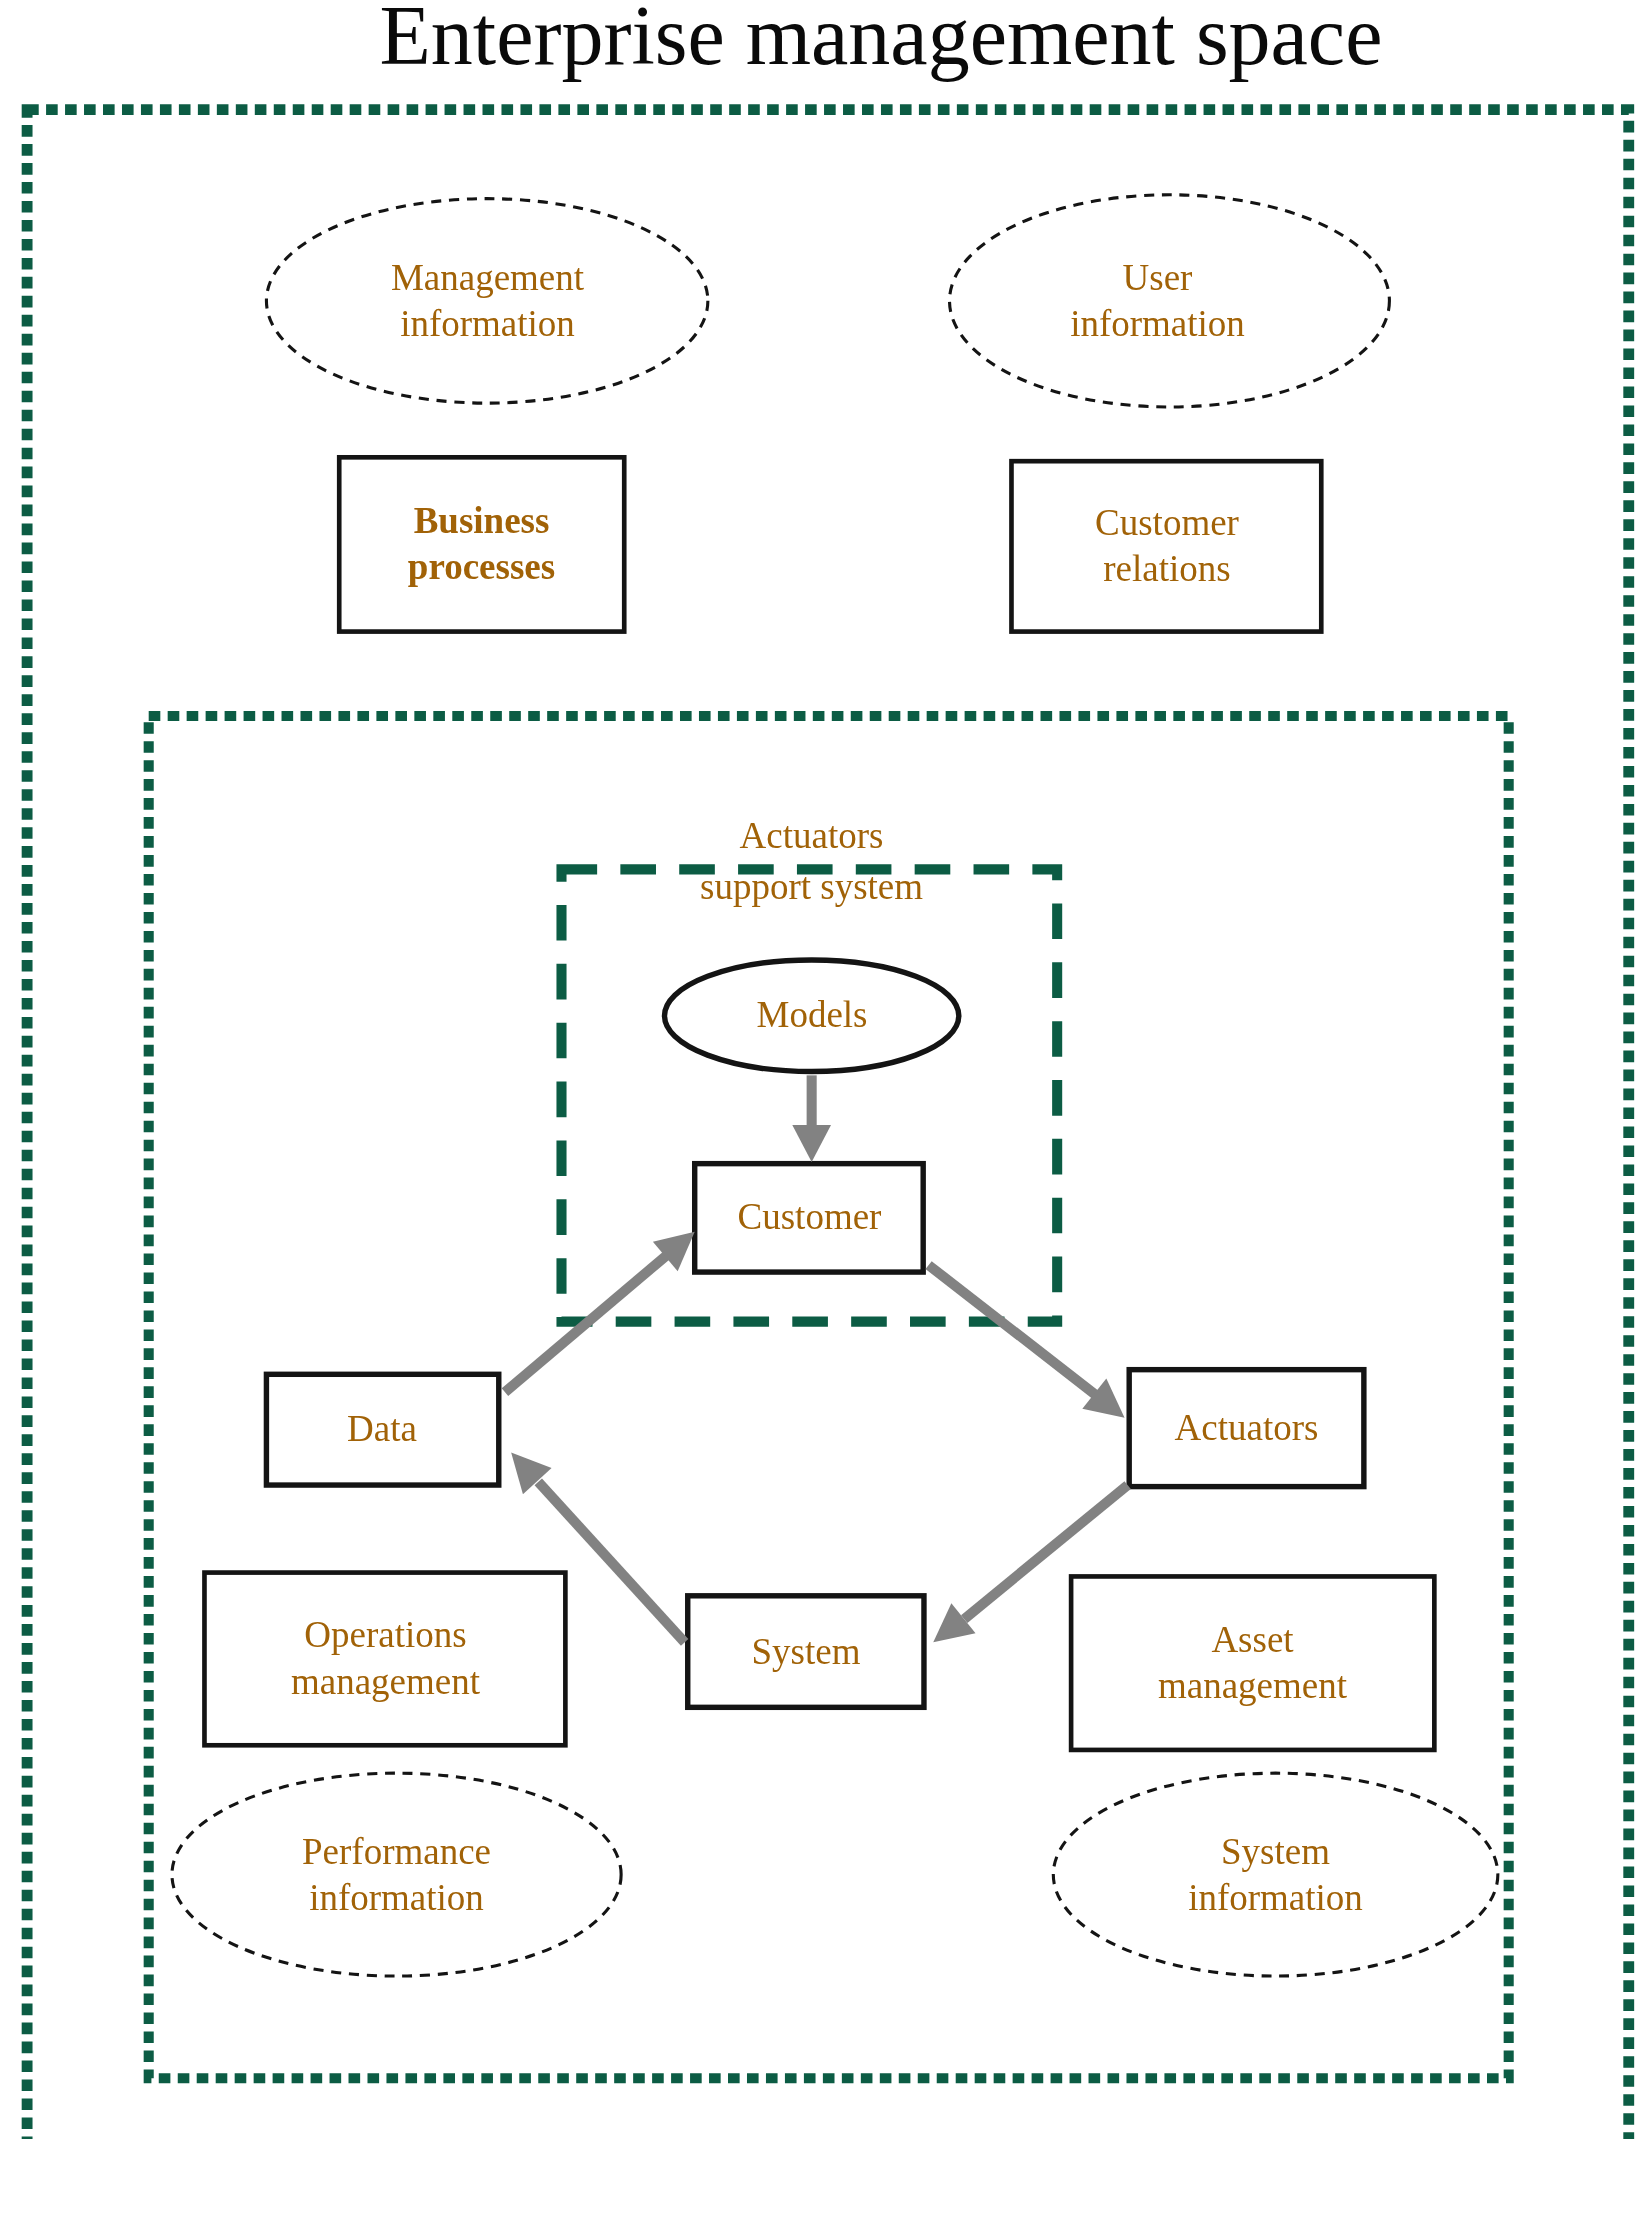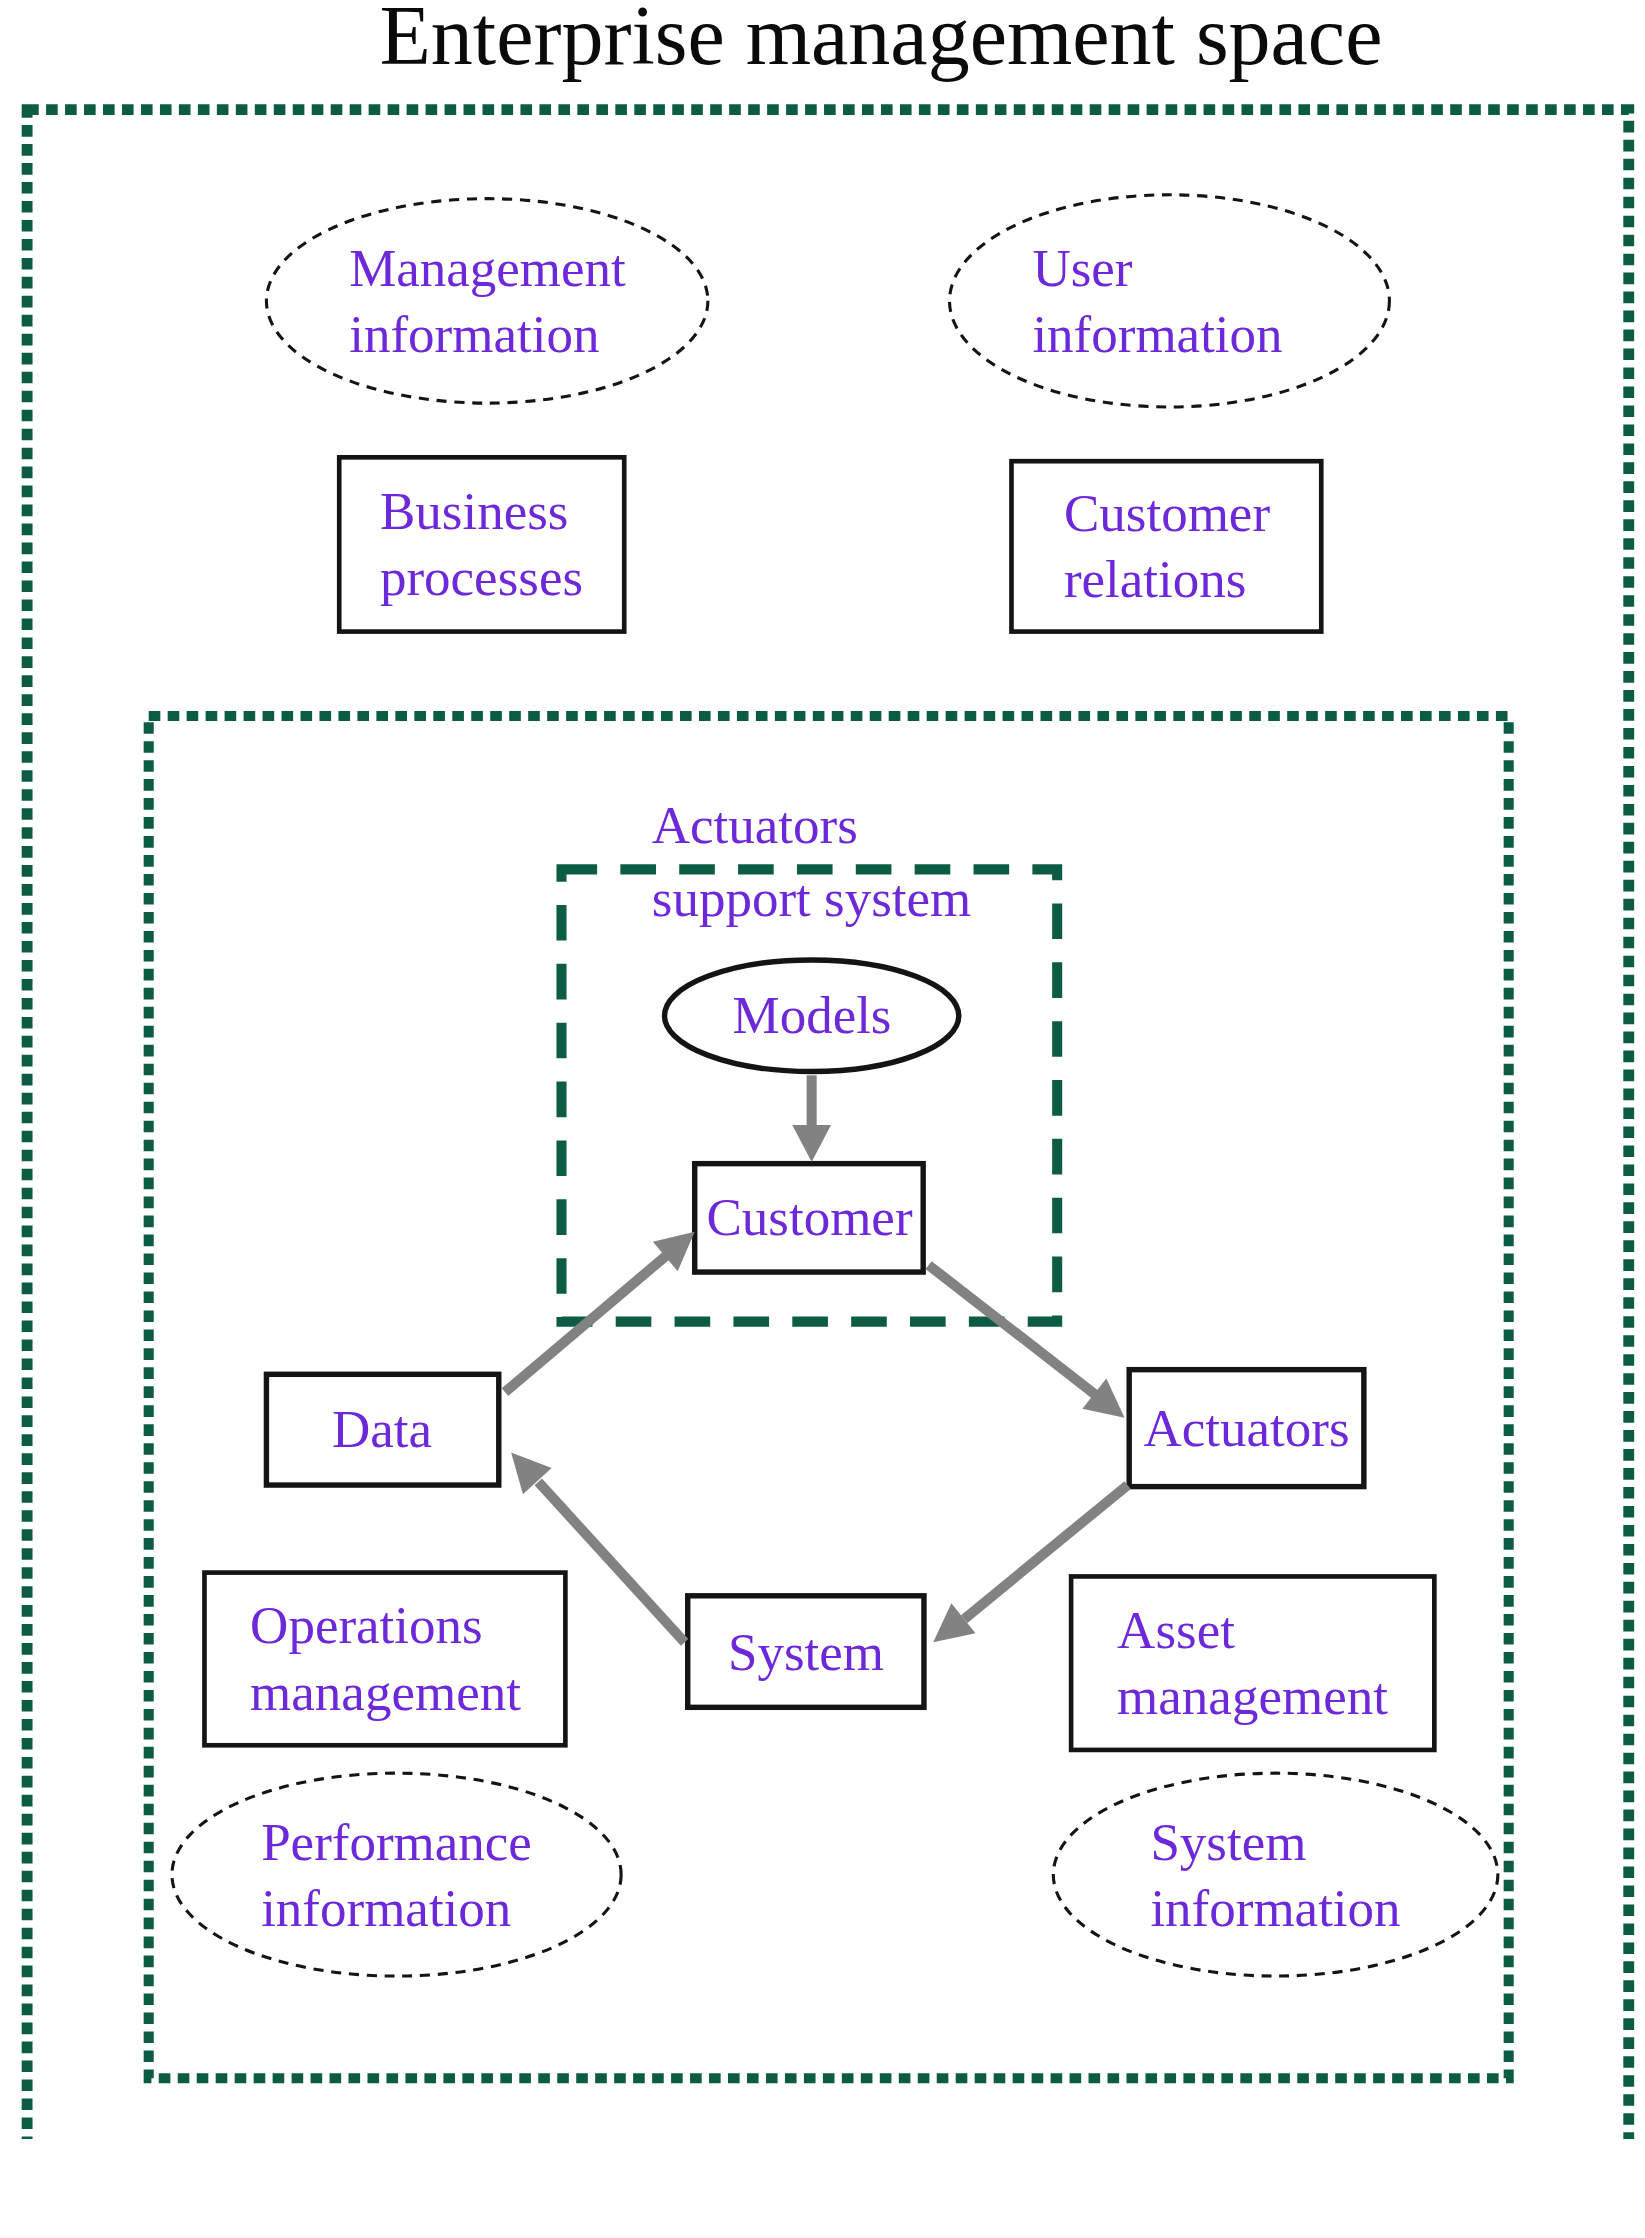--- a/index.html
+++ b/index.html
@@ -2,21 +2,21 @@
 <html style="font-size:12.4px"><head>
 <meta charset="utf-8">
 <style>
   html,body{margin:0;padding:0;background:#ffffff;}
   body{width:1645px;height:2239px;font-family:"Liberation Serif","DejaVu Serif",serif;}
   .stage{position:relative;width:1645px;height:2139px;overflow:hidden;background:#ffffff;}
   svg.shapes{position:absolute;left:0;top:0;}
   .title{position:absolute;left:339px;top:-6.2px;width:1084px;text-align:center;
          font-size:84px;line-height:1;color:#0a0a0a;letter-spacing:0px;}
   .lbl{position:absolute;display:flex;align-items:center;justify-content:center;
-       white-space:pre-line;color:#6d28d9;font-size:53px;line-height:1.25;}
+       text-align:center;white-space:pre-line;color:#a16207;font-size:37px;line-height:1.25;}
   .dss-lbl{line-height:1.37;}
 </style>
 </head>
 <body>
 
 <div class="stage">
 
   <svg class="shapes" width="1645" height="2239" viewBox="0 0 2124 2890">
 
     <rect x="35" y="141" width="2068" height="2727" fill="none" stroke-width="14" stroke-dasharray="15 9.5" stroke="#0c5c44"></rect>
@@ -63,21 +63,21 @@
     </g>
   </svg>
 
   <div class="title">Enterprise management space</div>
 
   <div class="lbl" style="left:294px;top:222px;width:387px;height:158px;">Management
 information</div>
   <div class="lbl" style="left:964px;top:222px;width:387px;height:158px;">User
 information</div>
 
-  <div class="lbl" style="left:339px;top:457px;width:285px;height:174px;">Business
+  <div class="lbl" style="left:339px;top:457px;width:285px;height:174px;font-weight:bold;">Business
 processes</div>
   <div class="lbl" style="left:1012px;top:461px;width:310px;height:170px;">Customer
 relations</div>
 
   <div class="lbl dss-lbl" style="left:618px;top:795px;width:387px;height:133px;">Actuators
 support system</div>
 
   <div class="lbl" style="left:696px;top:977px;width:232px;height:77px;">Models</div>
   <div class="lbl" style="left:695px;top:1163px;width:229px;height:108px;">Customer</div>
   <div class="lbl" style="left:1129px;top:1370px;width:235px;height:117px;">Actuators</div>

